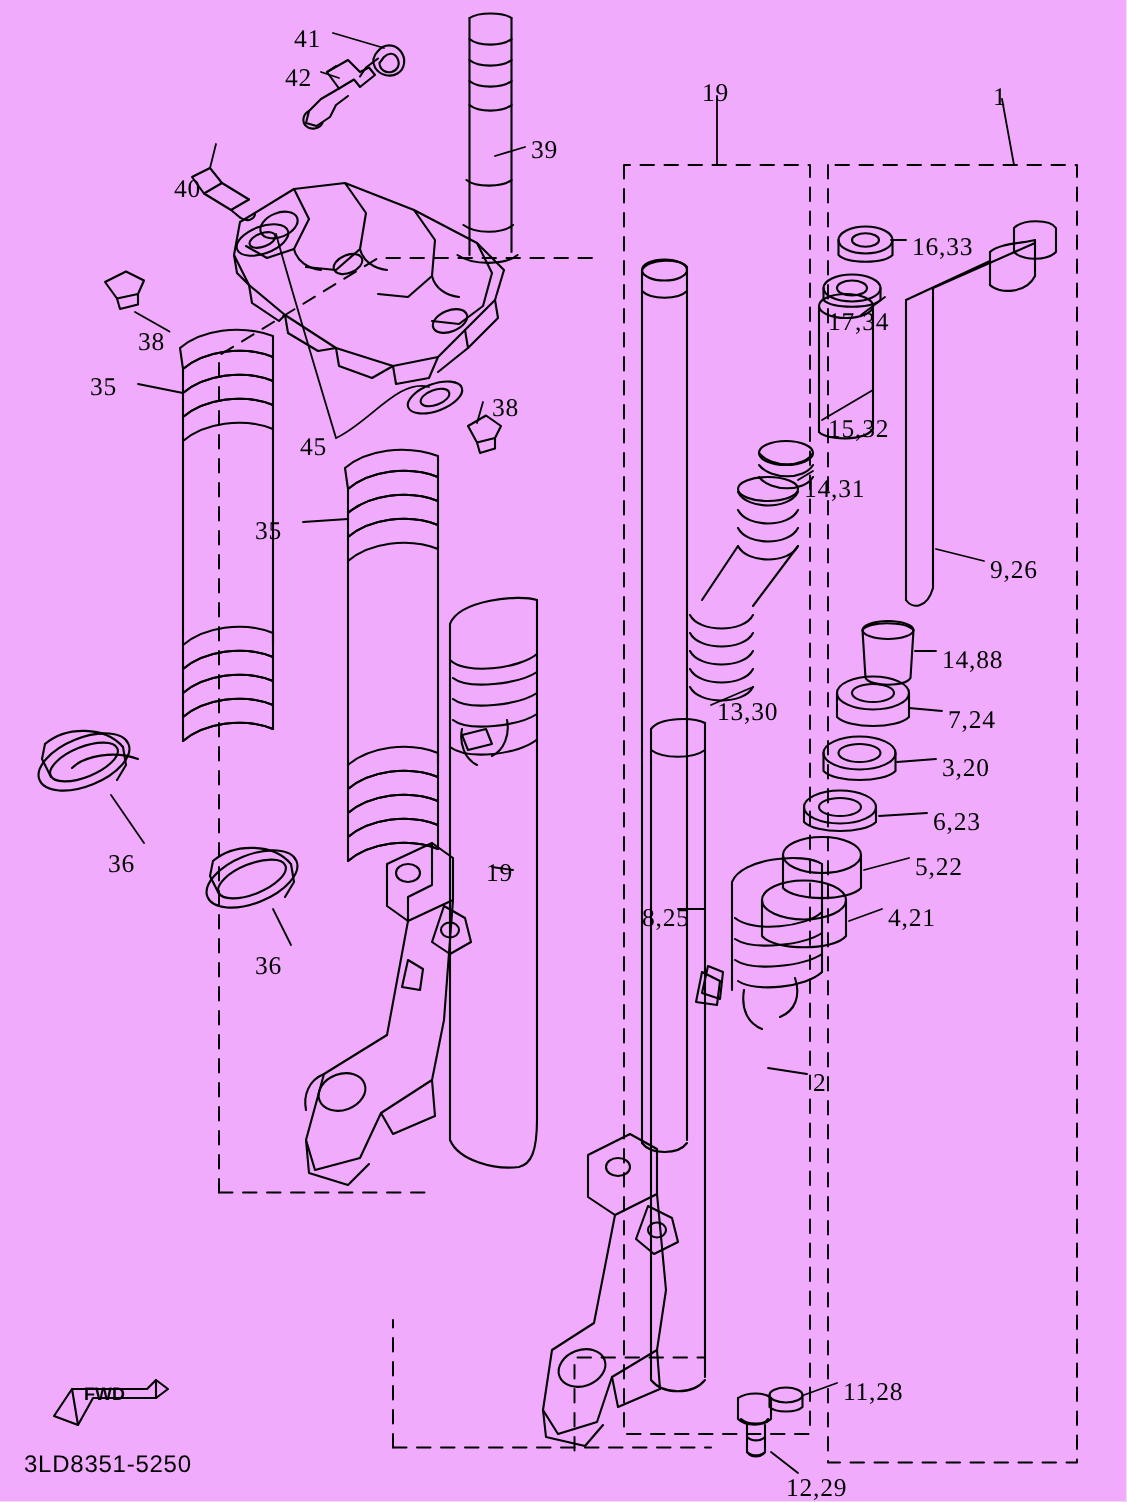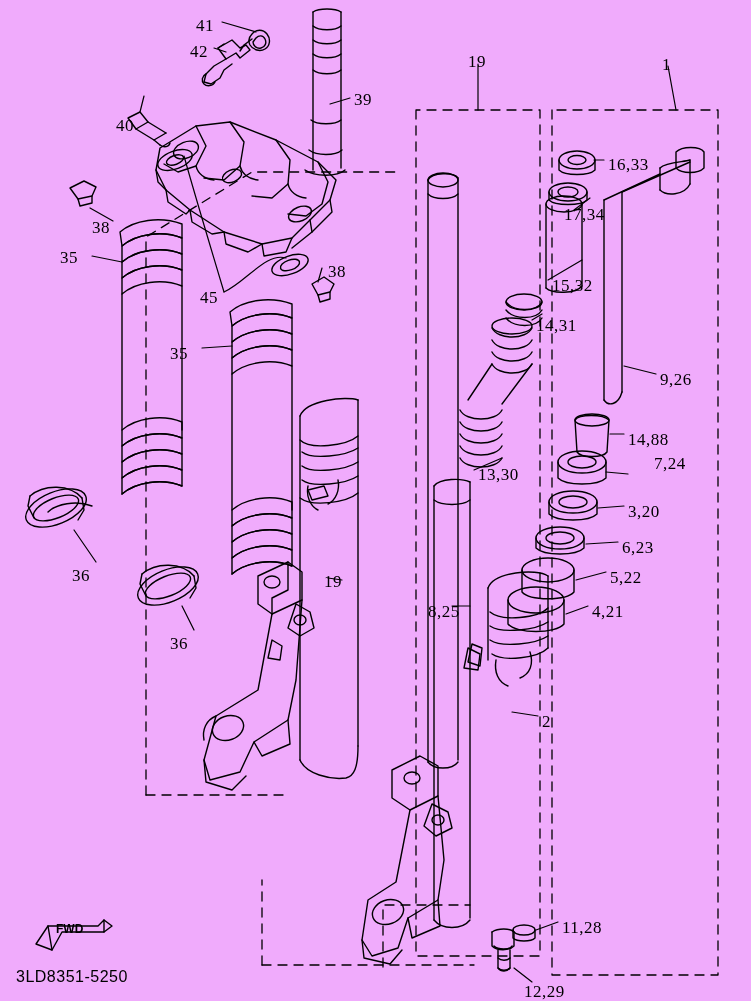--- a/index.html
+++ b/index.html
@@ -395,30 +395,30 @@
   </svg>
 
   <div class="callout" style="left:196px; top:16px;">41</div>
   <div class="callout" style="left:190px; top:42px;">42</div>
   <div class="callout" style="left:116px; top:88px;margin-top:28px;">40</div>
   <div class="callout" style="left:354px; top:90px;">39</div>
   <div class="callout" style="left:468px; top:52px;">19</div>
   <div class="callout" style="left:662px; top:55px;">1</div>
   <div class="callout" style="left:608px; top:155px;">16,33</div>
   <div class="callout" style="left:92px; top:218px;">38</div>
-  <div class="callout" style="left:564px; top:205px;">17,34</div>
+  <div class="callout" style="left:552px; top:205px;">17,34</div>
   <div class="callout" style="left:60px; top:248px;">35</div>
   <div class="callout" style="left:200px; top:288px;">45</div>
   <div class="callout" style="left:328px; top:262px;">38</div>
   <div class="callout" style="left:552px; top:276px;text-align:center;">15,32</div>
   <div class="callout" style="left:536px; top:316px;">14,31</div>
   <div class="callout" style="left:170px; top:344px;">35</div>
   <div class="callout" style="left:660px; top:370px;">9,26</div>
   <div class="callout" style="left:628px; top:430px;">14,88</div>
-  <div class="callout" style="left:632px; top:454px;margin-left:22px;">7,24</div>
+  <div class="callout" style="left:632px; top:470px;">7,24</div>
   <div class="callout" style="left:478px; top:465px;">13,30</div>
   <div class="callout" style="left:628px; top:502px;">3,20</div>
   <div class="callout" style="left:622px; top:538px;">6,23</div>
   <div class="callout" style="left:72px; top:566px;">36</div>
   <div class="callout" style="left:610px; top:568px;">5,22</div>
   <div class="callout" style="left:324px; top:572px;">19</div>
   <div class="callout" style="left:592px; top:602px;">4,21</div>
   <div class="callout" style="left:428px; top:602px;">8,25</div>
   <div class="callout" style="left:170px; top:634px;">36</div>
   <div class="callout" style="left:542px; top:712px;">2</div>

